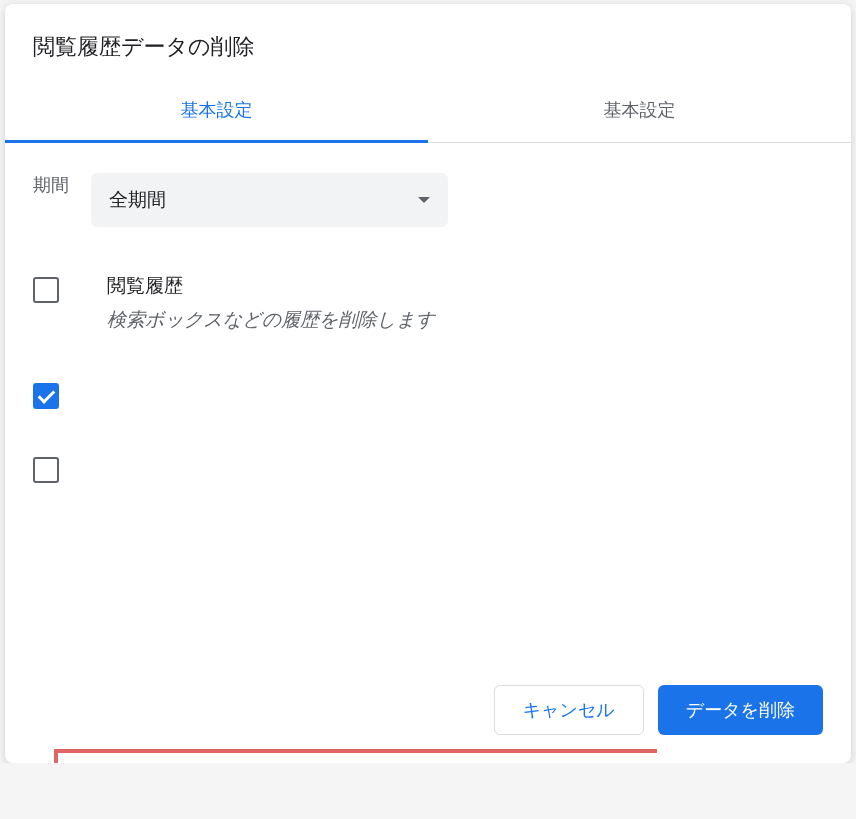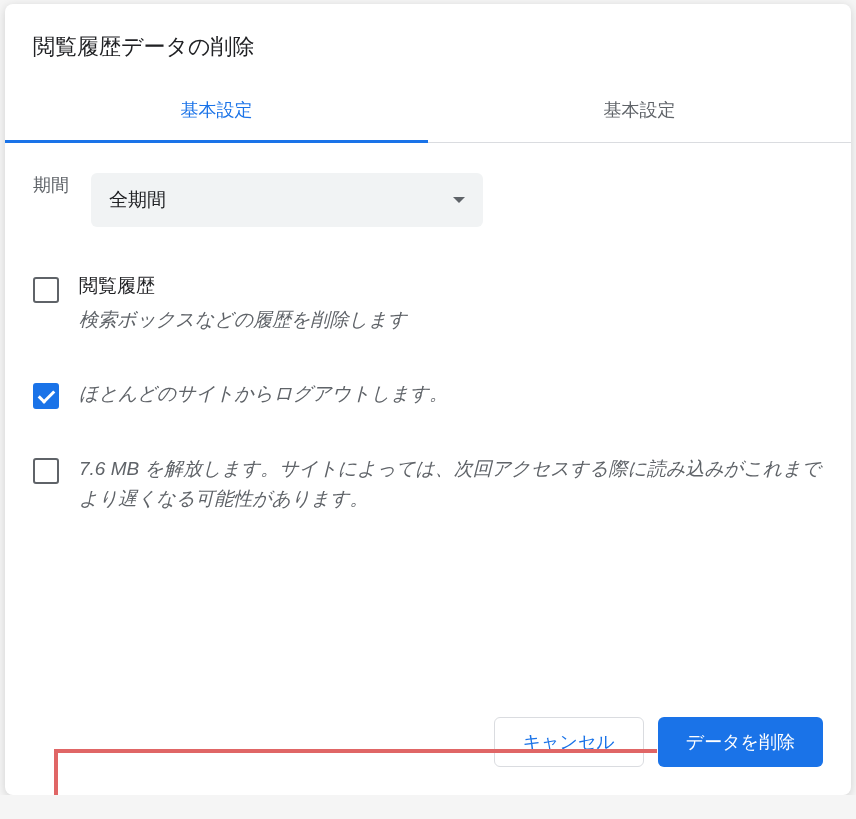--- a/index.html
+++ b/index.html
@@ -68,38 +68,38 @@
       font-size: 18px;
       color: #5f6368;
     }
     .dropdown {
       display: flex;
       align-items: center;
       justify-content: space-between;
       background: #f1f3f4;
       border-radius: 6px;
       padding: 14px 18px;
-      width: 392px;
+      width: 357px;
       cursor: pointer;
     }
     .dropdown-text {
       font-size: 19px;
       color: #202124;
     }
     .dropdown-caret {
       width: 0;
       height: 0;
       border-left: 6px solid transparent;
       border-right: 6px solid transparent;
       border-top: 6px solid #5f6368;
     }
     .checkbox-row {
       display: flex;
       align-items: flex-start;
-      gap: 20px;
+      gap: 48px;
       margin-bottom: 44px;
     }
     .checkbox-row:last-of-type {
       margin-bottom: 20px;
     }
     .checkbox {
       width: 26px;
       height: 26px;
       border: 2px solid #5f6368;
       border-radius: 3px;
@@ -205,28 +205,26 @@
       <div class="checkbox"></div>
       <div class="option-text">
         <div class="option-title">閲覧履歴</div>
         <div class="option-desc">検索ボックスなどの履歴を削除します</div>
       </div>
     </div>
 
     <div class="checkbox-row">
       <div class="checkbox checked"></div>
       <div class="option-text">
-        <div class="option-desc">ほとんどのサイトからログアウトします。</div>
       </div>
     </div>
 
     <div class="checkbox-row">
       <div class="checkbox"></div>
       <div class="option-text">
-        <div class="option-desc">7.6 MB を解放します。サイトによっては、次回アクセスする際に読み込みがこれまでより遅くなる可能性があります。</div>
       </div>
     </div>
 
     <div class="spacer"></div>
   </div>
 
   <div class="footer">
     <button class="btn btn-cancel">キャンセル</button>
     <button class="btn btn-primary">データを削除</button>
   </div>

